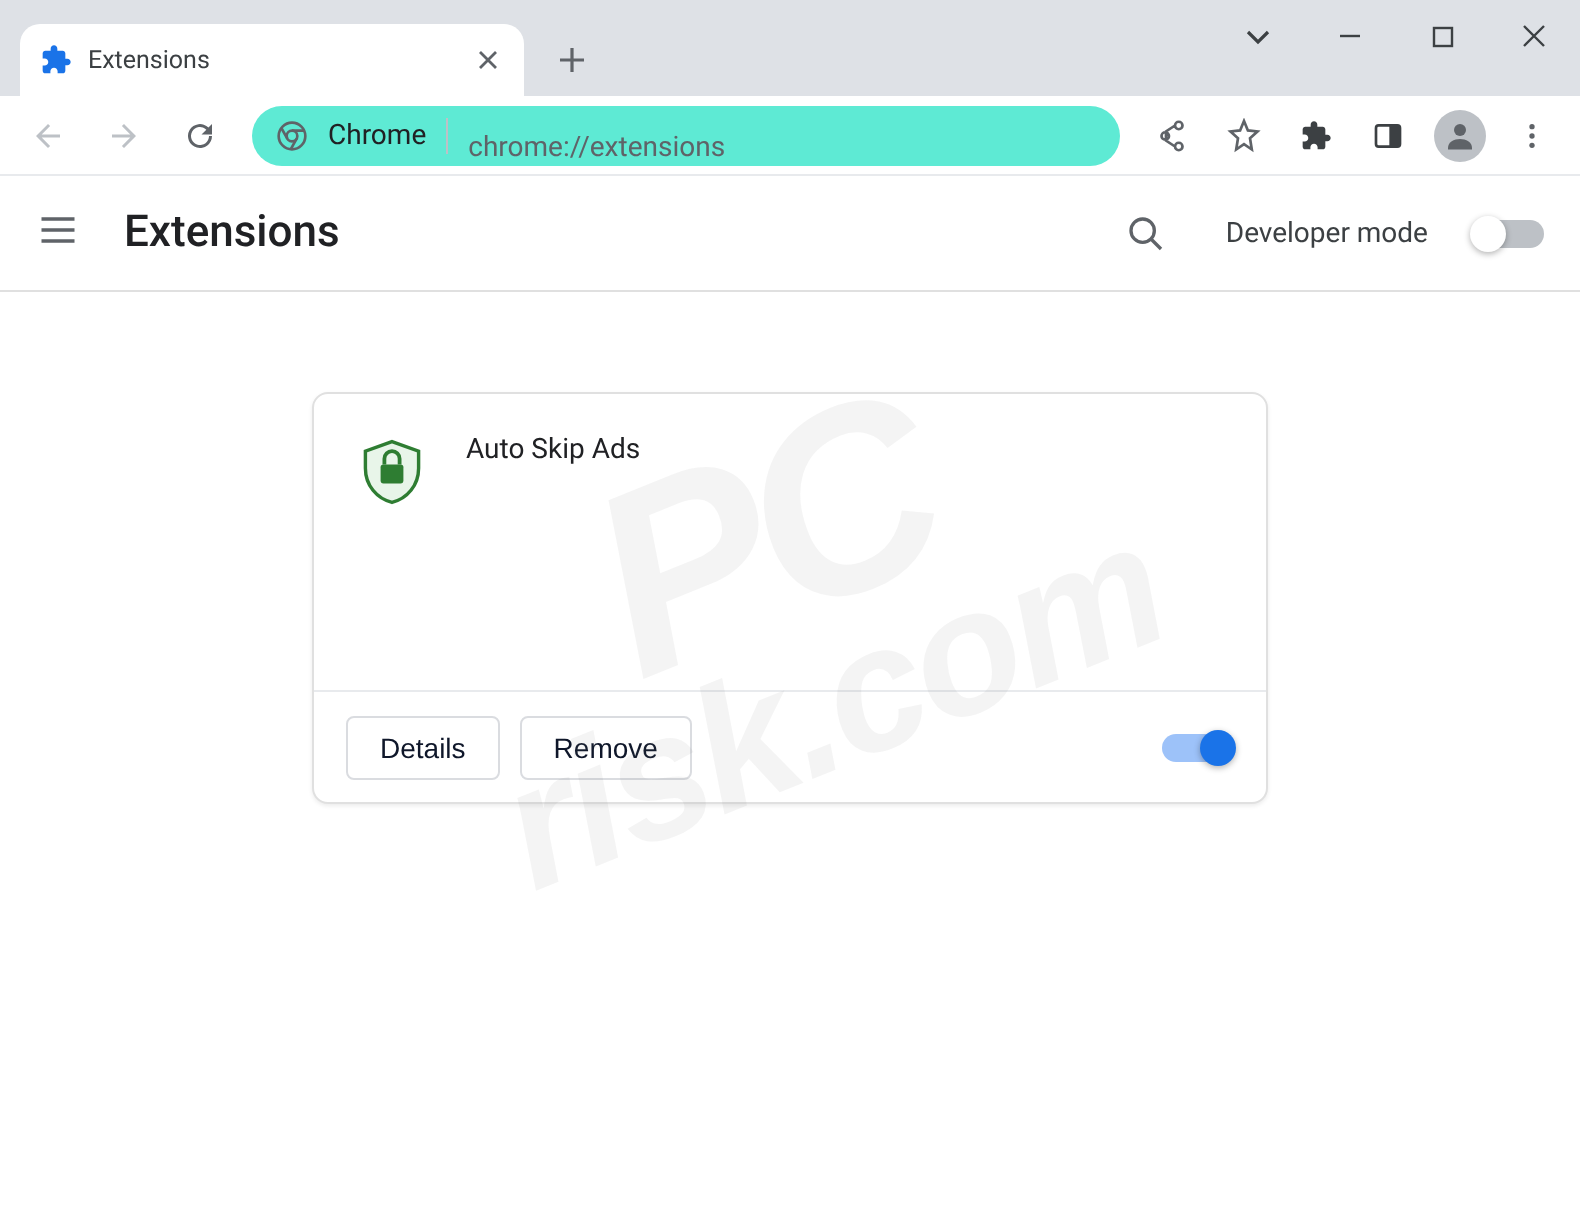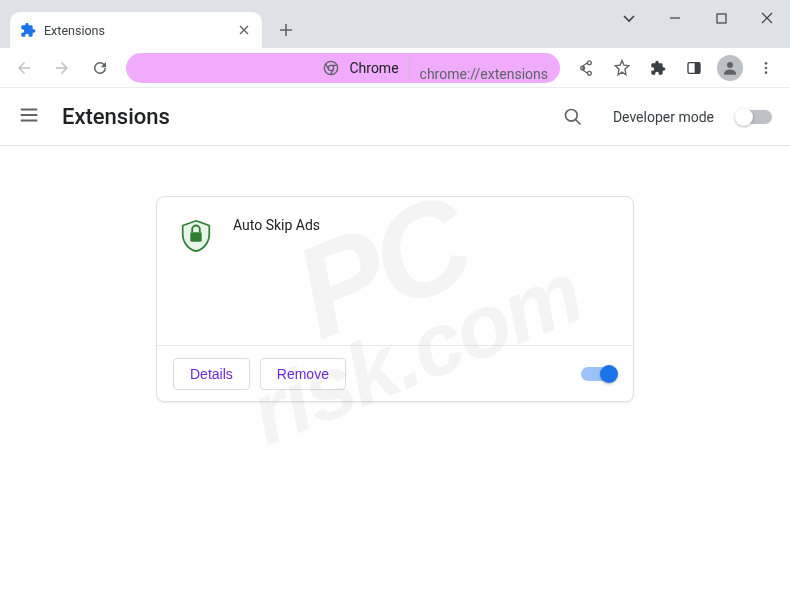--- a/index.html
+++ b/index.html
@@ -83,28 +83,27 @@
       width: 32px; height: 32px;
       display: flex; align-items: center; justify-content: center;
       border-radius: 50%;
       cursor: pointer;
       color: #5f6368;
     }
     .nav-btn.disabled { color: #bdc1c6; }
     .omnibox {
       flex: 1;
       height: 30px;
-      background: #f0abfc;
+      background: #5eead4;
       border-radius: 15px;
       display: flex;
       align-items: center;
       padding: 0 12px;
       gap: 10px;
       margin: 0 4px;
-      justify-content: flex-end;
     }
     .chrome-ico {
       width: 16px; height: 16px;
       display: flex; align-items: center; justify-content: center;
     }
     .omni-prefix {
       font-size: 14px;
       color: #202124;
     }
     .omni-sep {
@@ -215,21 +214,21 @@
       display: flex;
       align-items: center;
       padding: 0 16px;
       gap: 10px;
     }
     .card-btn {
       padding: 7px 16px;
       border: 1px solid #dadce0;
       border-radius: 4px;
       background: #fff;
-      color: #6d28d9;
+      color: #0f172a;
       font-size: 14px;
       cursor: pointer;
     }
     .spacer { flex: 1; }
     .ext-toggle {
       width: 36px; height: 14px;
       background: #9dc2f9;
       border-radius: 7px;
       position: relative;
       cursor: pointer;

